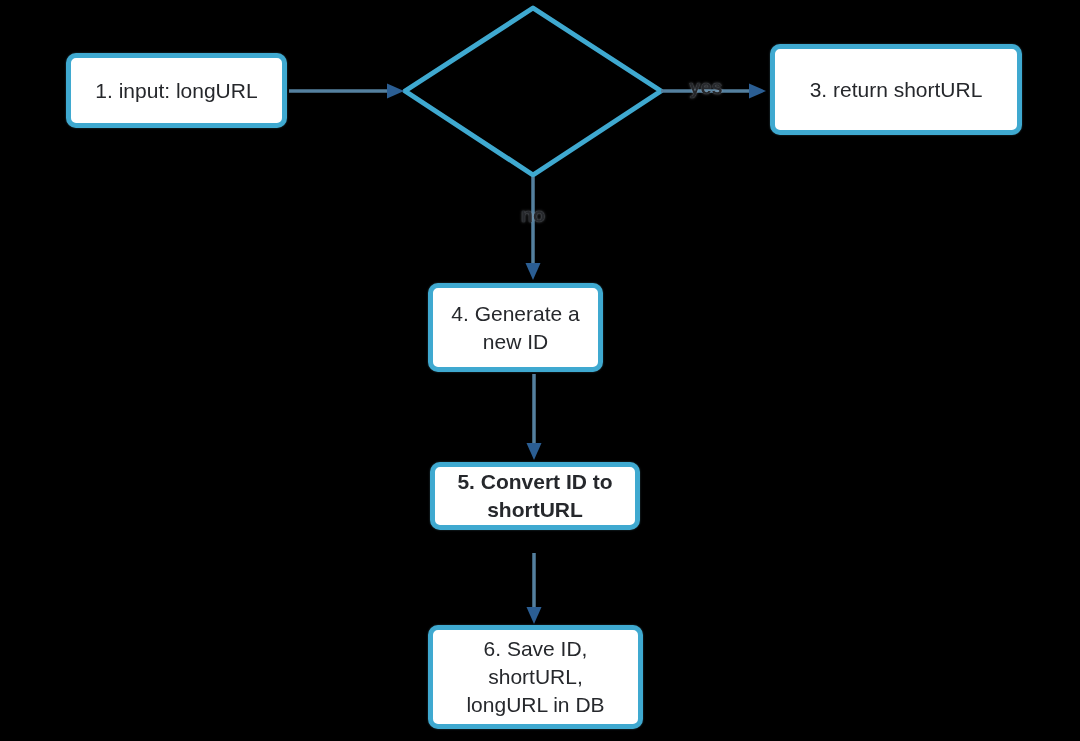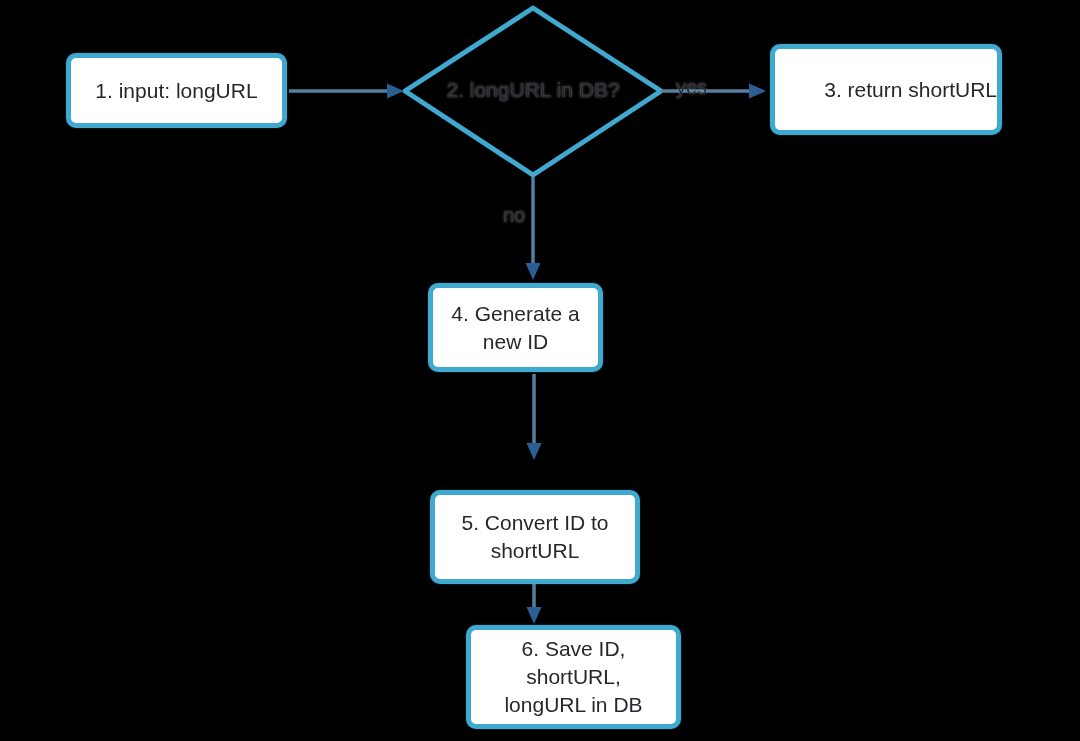--- a/index.html
+++ b/index.html
@@ -55,23 +55,25 @@
   .node-label-floating {
     position: absolute;
     text-align: center;
     color: var(--text, #26282c);
     font-size: 21px;
     white-space: pre-line;
     text-shadow: 0 0 3px rgba(190,200,210,0.45), 0 0 1px rgba(230,235,240,0.35);
   }
   .edge-label {
     position: absolute;
+    text-align: center;
     color: var(--text, #26282c);
     font-size: 20px;
     text-shadow: 0 0 3px rgba(190,200,210,0.45), 0 0 1px rgba(230,235,240,0.35);
+    font-weight: bold;
   }
 </style>
 </head>
 <body>
 
 <div id="stage">
 
   <svg id="edges-svg" viewBox="0 0 1080 741" xmlns="http://www.w3.org/2000/svg">
 
     <polygon class="diamond-shape" points="533,8 661,91 533,175 405,91"></polygon>
@@ -89,39 +91,38 @@
     <polygon class="edge-head" points="534,460 526.5,443 541.5,443"></polygon>
 
     <line class="edge-line" x1="534" y1="553" x2="534" y2="607"></line>
     <polygon class="edge-head" points="534,624 526.5,607 541.5,607"></polygon>
   </svg>
 
   <div class="node-rect" style="left:66px; top:53px; width:221px; height:75px;">
     <span>1. input: longURL</span>
   </div>
 
-  <div class="node-rect" style="left:770px; top:44px; width:232px; height:91px;justify-content:flex-end;">
+  <div class="node-rect" style="left:770px; top:44px; width:252px; height:91px;">
     <span>3. return shortURL</span>
   </div>
 
   <div class="node-rect" style="left:428px; top:283px; width:175px; height:89px;">
     <span>4. Generate a
 new ID</span>
   </div>
 
-  <div class="node-rect" style="left:430px; top:490px; width:210px; height:94px;">
+  <div class="node-rect" style="left:430px; top:462px; width:210px; height:68px;font-weight:bold;">
     <span>5. Convert ID to
 shortURL</span>
   </div>
 
-  <div class="node-rect" style="left:428px; top:625px; width:215px; height:104px;margin-left:38px;">
+  <div class="node-rect" style="left:428px; top:625px; width:215px; height:104px;">
     <span>6. Save ID,
 shortURL,
 longURL in DB</span>
   </div>
 
-  <div class="node-label-floating" style="left:413px; top:78px; width:240px;">2. longURL in DB?</div>
 
   <div class="edge-label" style="left:676px; top:76px; width:60px;">yes</div>
 
   <div class="edge-label" style="left:503px; top:204px; width:60px;">no</div>
 
 </div>
 
 </body></html>

